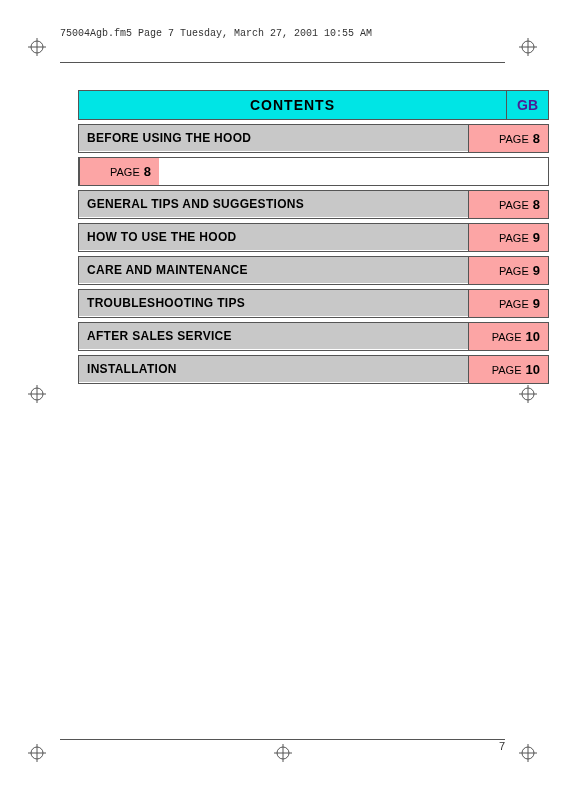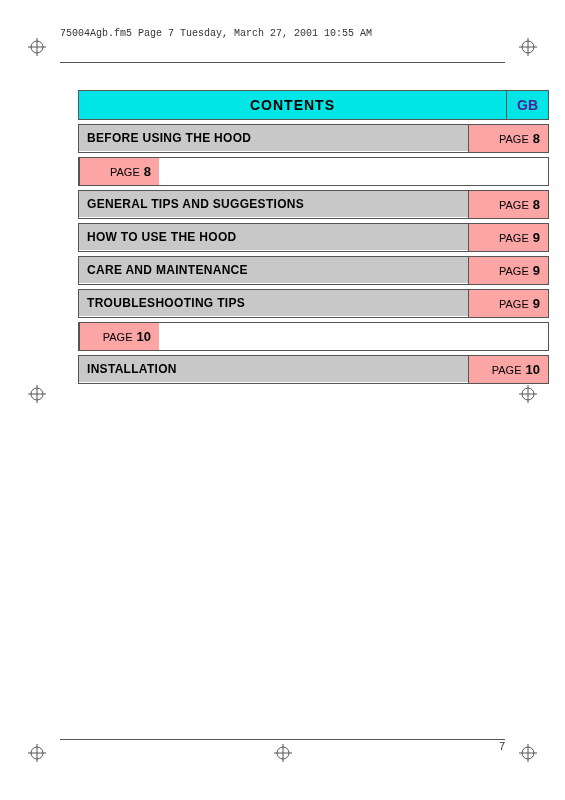--- a/index.html
+++ b/index.html
@@ -293,20 +293,21 @@
           </div>
         </div>
         <div class="toc-row">
           <div class="toc-row-title">TROUBLESHOOTING TIPS</div>
           <div class="toc-row-page">
             <span style="font-size: 11px; font-weight: 400;">PAGE </span>
             <span class="page-num">9</span>
           </div>
         </div>
         <div class="toc-row">
+          <div class="toc-row-title">AFTER SALES SERVICE</div>
           <div class="toc-row-page">
             <span style="font-size: 11px; font-weight: 400;">PAGE </span>
             <span class="page-num">10</span>
           </div>
         </div>
         <div class="toc-row">
           <div class="toc-row-title">INSTALLATION</div>
           <div class="toc-row-page">
             <span style="font-size: 11px; font-weight: 400;">PAGE </span>
             <span class="page-num">10</span>

